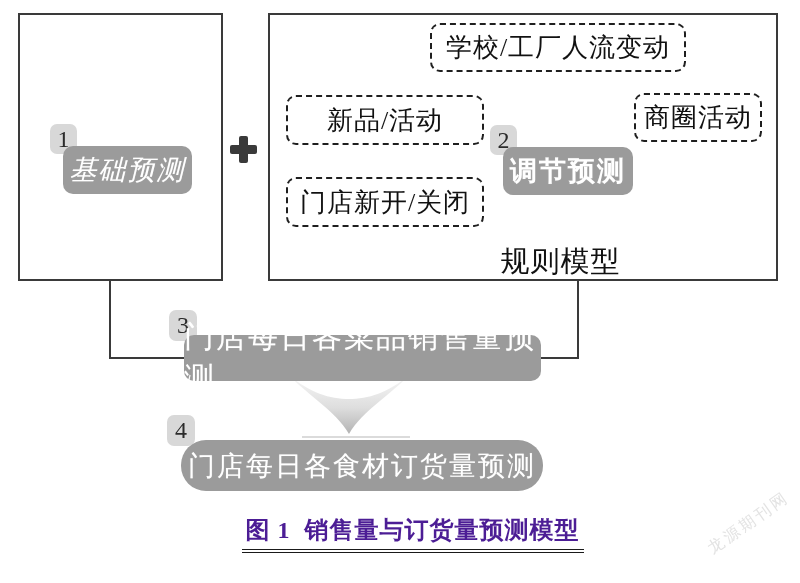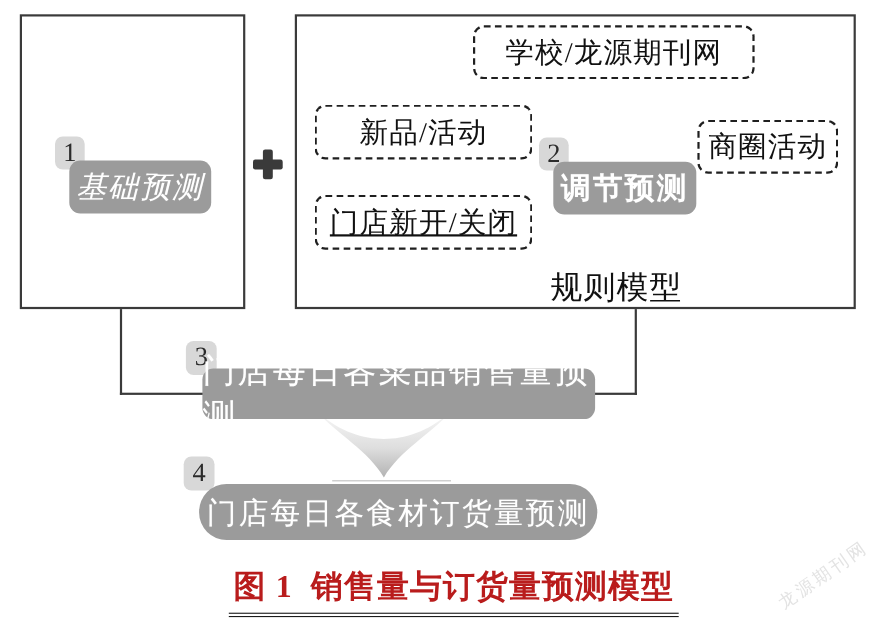--- a/index.html
+++ b/index.html
@@ -62,21 +62,21 @@
   .plus::before{left:0;top:9px;width:27px;height:9px;}
   .plus::after{left:9px;top:0;width:9px;height:27px;}
   
   .line{background:var(--line-dark);z-index:1;}
   
   .caption{
     left:0;top:514px;width:800px;text-align:center;
   }
   .caption span{
     display:inline-block;
-    font-size:29px;font-weight:bold;color:#b91c1c;letter-spacing:1px;
+    font-size:24px;font-weight:bold;color:#4c1d95;letter-spacing:1px;
     border-bottom:4px double #1a1a1a;
     padding:0 4px 3px 4px;
     white-space:pre;
     margin-left:25px;
   }
   
   .watermark{
     left:710px;top:540px;
     font-size:16px;color:var(--watermark-gray);letter-spacing:3px;
     transform:rotate(-35deg);transform-origin:left center;
@@ -92,30 +92,30 @@
   <div class="abs tab" style="left:50px;top:124px;width:27px;height:30px;">
     <span>1</span>
   </div>
   <div class="abs pill" style="left:63px;top:146px;width:129px;height:48px;font-style:italic;">
     <span>基础预测</span>
   </div>
 
   <div class="abs plus" style="left:230px;top:136px;"></div>
 
   <div class="abs model-box" style="left:268px;top:13px;width:506px;height:264px;"></div>
-  <div class="abs factor" style="left:430px;top:23px;width:256px;height:49px;">学校/龙源期刊网</div>
+  <div class="abs factor" style="left:430px;top:23px;width:256px;height:49px;">学校/工厂人流变动</div>
   <div class="abs factor" style="left:286px;top:95px;width:198px;height:50px;">新品/活动</div>
-  <div class="abs factor" style="left:634px;top:109px;width:128px;height:49px;">商圈活动</div>
+  <div class="abs factor" style="left:634px;top:93px;width:128px;height:49px;">商圈活动</div>
   <div class="abs tab" style="left:490px;top:125px;width:27px;height:30px;">
     <span>2</span>
   </div>
   <div class="abs pill" style="left:503px;top:147px;width:130px;height:48px;font-weight:bold;">
     <span>调节预测</span>
   </div>
-  <div class="abs factor" style="left:286px;top:177px;width:198px;height:50px;text-decoration:underline;">门店新开/关闭</div>
+  <div class="abs factor" style="left:286px;top:177px;width:198px;height:50px;">门店新开/关闭</div>
   <div class="abs box-title" style="left:468px;top:242px;width:185px;">规则模型</div>
 
   <div class="abs line" style="left:109px;top:281px;width:2px;height:78px;"></div>
   <div class="abs line" style="left:109px;top:357px;width:470px;height:2px;"></div>
   <div class="abs line" style="left:577px;top:281px;width:2px;height:78px;"></div>
 
   <div class="abs tab" style="left:169px;top:310px;width:28px;height:31px;">
     <span>3</span>
   </div>
   <div class="abs pill" style="left:184px;top:335px;width:357px;height:46px;font-size:30px;">

